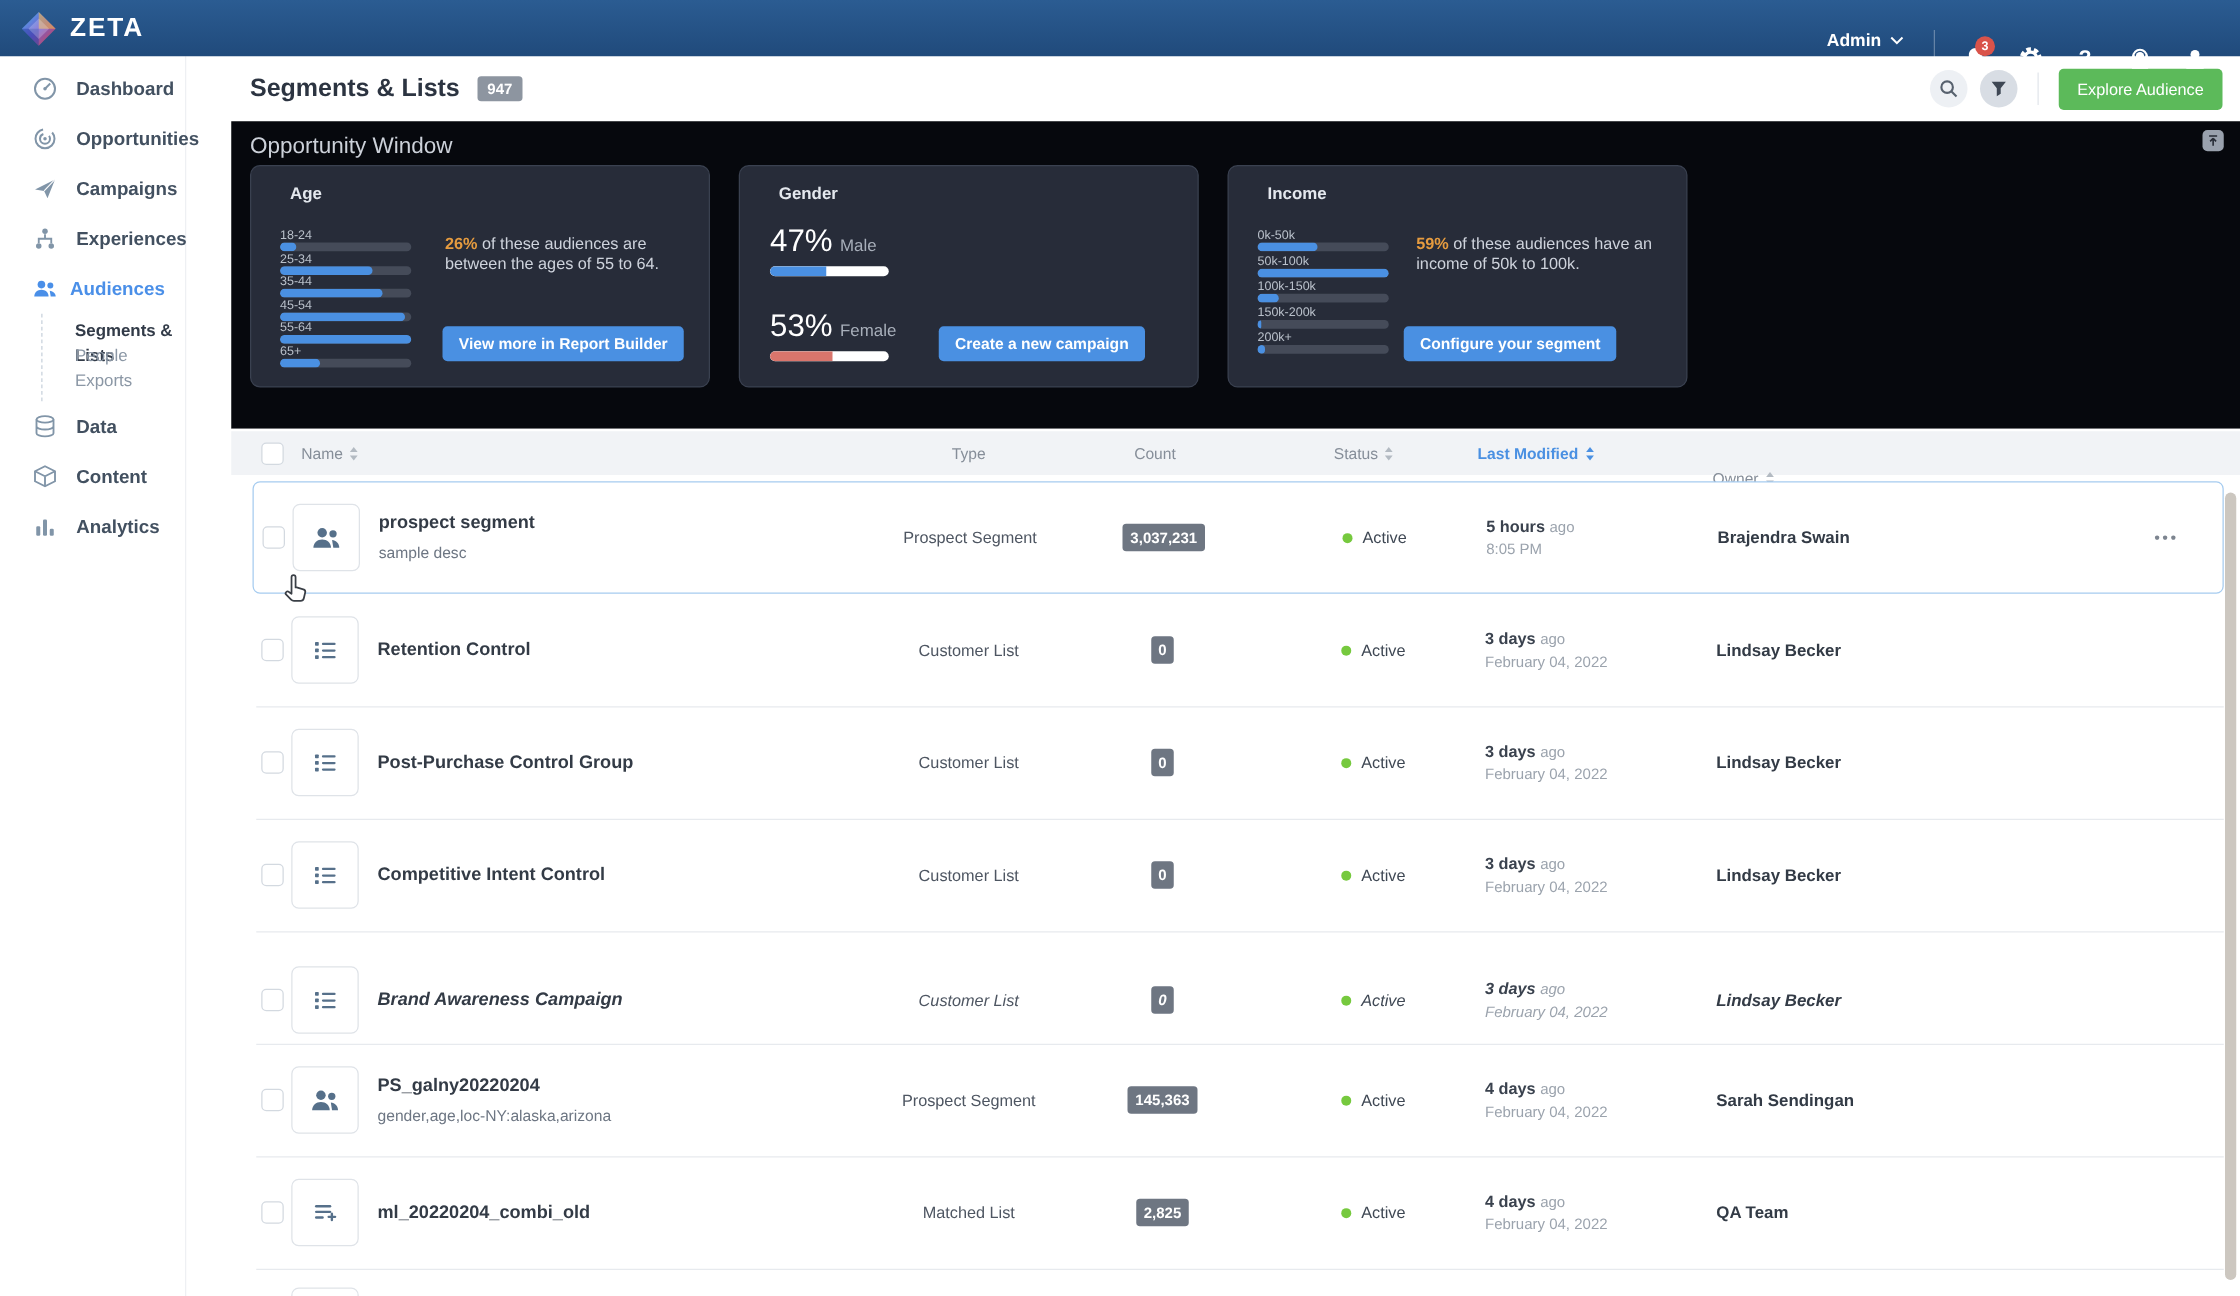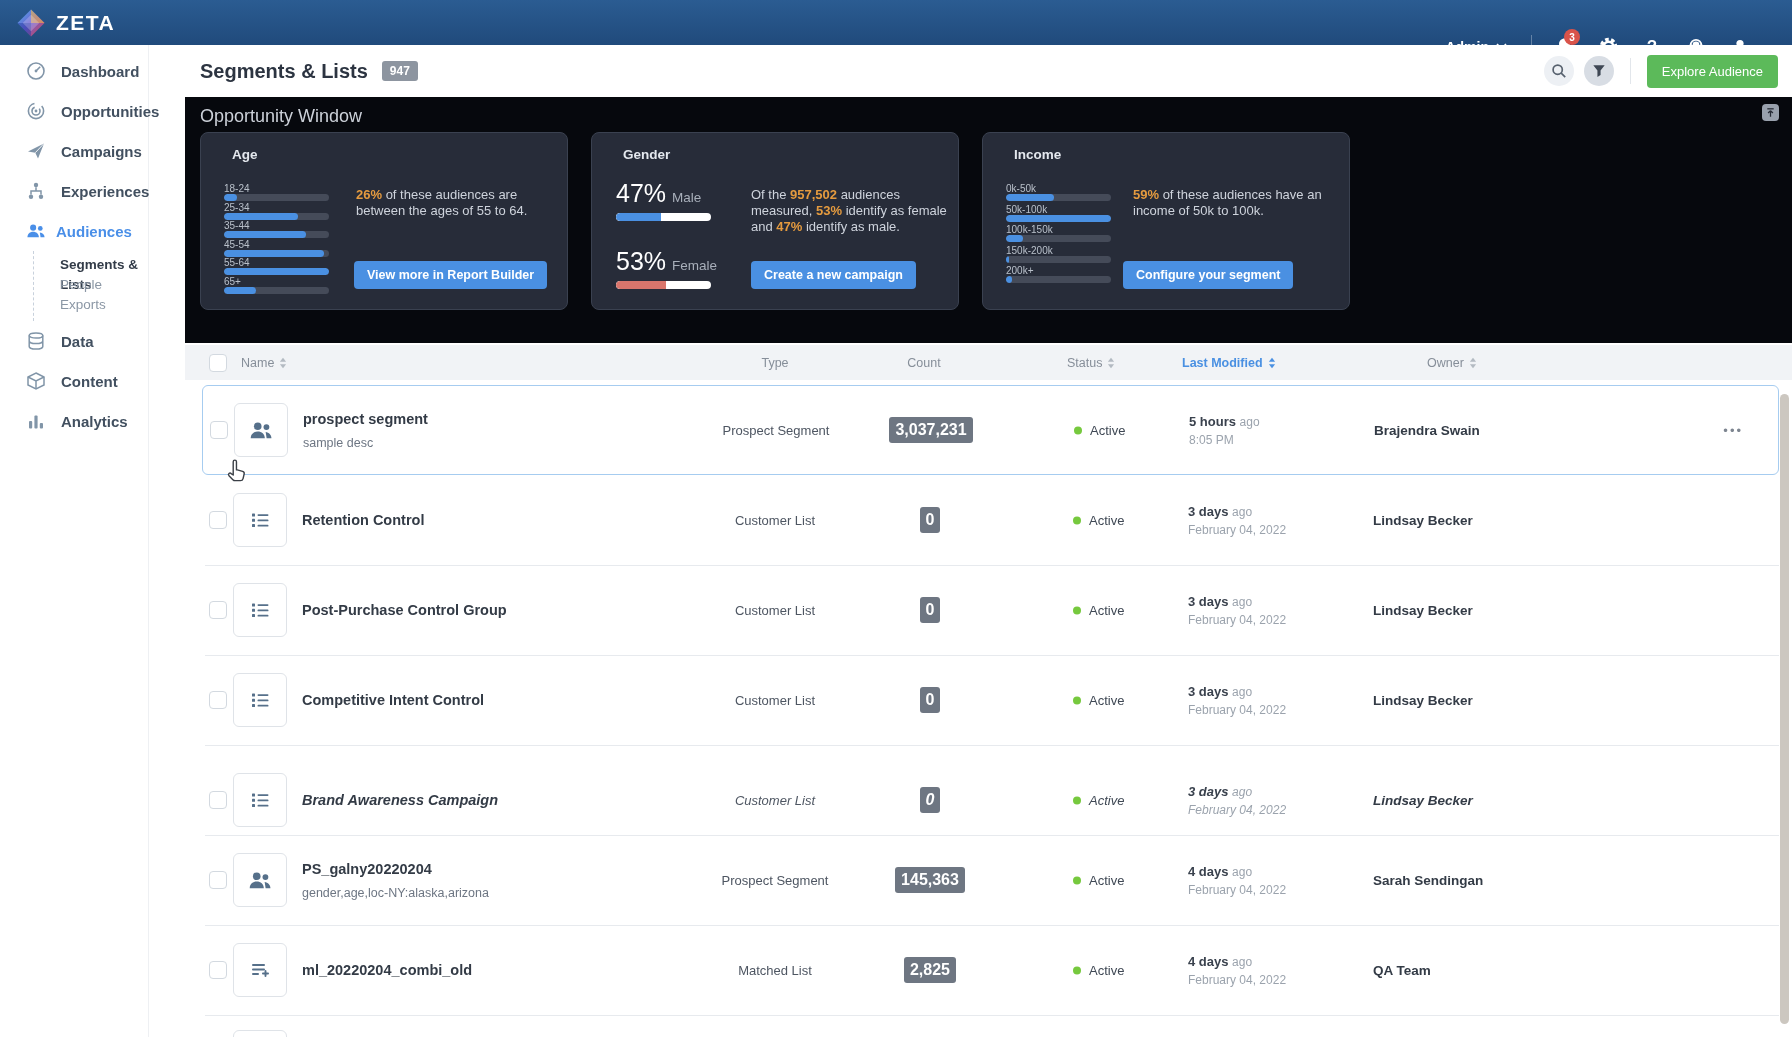--- a/index.html
+++ b/index.html
@@ -7,21 +7,21 @@
   body {
     position:relative; overflow:hidden; background:#fff;
     font-family:"Liberation Sans", sans-serif; color:#333;
   }
   
   .navbar { position:absolute; left:0; top:0; right:0; height:45px; z-index:6;
     background:linear-gradient(180deg,#2b5c92 0%, #204a7b 100%);
     display:flex; align-items:center; }
   .brand { display:flex; align-items:center; gap:10px; padding-left:16px; }
   .brand-name { color:#fff; font-size:21px; font-weight:bold; letter-spacing:1.5px; }
-  .nav-right { margin-left:auto; display:flex; align-items:center; padding-right:30px;margin-top:48px; }
+  .nav-right { margin-left:auto; display:flex; align-items:flex-start; padding-right:14px;margin-top:48px; }
   .admin { display:flex; align-items:center; gap:7px; color:#fff; font-size:14px; font-weight:600; padding:0 14px; cursor:pointer; }
   .nav-divider { width:1px; height:24px; background:rgba(255,255,255,.3); margin:0 10px; }
   .nav-ico { width:44px; height:45px; display:flex; align-items:center; justify-content:center; position:relative; cursor:pointer; }
   .nav-badge { position:absolute; top:5px; right:6px; min-width:16px; height:16px; border-radius:8px;
     background:#d9534a; color:#fff; font-size:10px; font-weight:bold; display:flex; align-items:center; justify-content:center; padding:0 4px; }
   .help-q { color:#fff; font-size:17px; font-weight:bold; }
   
   .sidebar { position:absolute; left:0; top:45px; width:149px; bottom:0; background:#fff;
     border-right:1px solid #eef0f3; z-index:5; padding-top:6px; }
   .side-item { display:flex; align-items:center; gap:15px; height:40px; padding-left:26px;
@@ -83,21 +83,21 @@
   .row.selected { border:1px solid #a6ccf0; border-radius:6px; background:#fff; }
   .row .checkbox { position:absolute; left:7px; top:50%; transform:translateY(-50%); }
   .icon-box { position:absolute; left:31px; top:50%; transform:translateY(-50%); width:54px; height:54px;
     border:1px solid #dfe3e8; border-radius:6px; background:#fff; display:flex; align-items:center; justify-content:center; }
   .cell-name { position:absolute; left:100px; top:50%; transform:translateY(-50%); max-width:330px; }
   .nm { font-size:14.5px; font-weight:bold; color:#333b46; cursor:pointer; }
   .ds { font-size:12.5px; color:#6d7683; margin-top:9px; }
   .cell-type { position:absolute; left:473px; width:200px; text-align:center; top:50%; transform:translateY(-50%);
     font-size:13px; color:#4e5662; }
   .cell-count { position:absolute; left:653px; width:150px; text-align:center; top:50%; transform:translateY(-50%); }
-  .badge { display:inline-block; background:#6e7682; color:#fff; font-size:16px; font-weight:600;
+  .badge { display:inline-block; background:#6e7682; color:#fff; font-size:12px; font-weight:600;
     border-radius:3px; padding:4px 6px; min-width:16px; }
   .cell-status { position:absolute; left:871px; top:50%; transform:translateY(-50%);
     display:flex; align-items:center; gap:8px; font-size:13px; color:#3f4854; }
   .dot { width:8px; height:8px; border-radius:50%; background:#76c93e; }
   .cell-mod { position:absolute; left:986px; top:50%; transform:translateY(-50%); font-size:13px; color:#3a424e; }
   .cell-mod b { font-weight:bold; }
   .cell-mod .ago { color:#9ba3ad; font-size:12px; }
   .cell-mod .sub { color:#9ba3ad; font-size:12px; margin-top:4px; }
   .cell-owner { position:absolute; left:1171px; top:50%; transform:translateY(-50%);
     font-size:13.5px; font-weight:bold; color:#333b46; }
@@ -344,23 +344,20 @@
           <div class="g-track">
               <div class="g-fill male" style="width: 47%;"></div>
             </div>
         </div>
         <div class="g-block" style="top:114px;">
           <span class="g-pct">53%</span><span class="g-lab">Female</span>
           <div class="g-track">
               <div class="g-fill female" style="width: 53%;"></div>
             </div>
         </div>
-        <div class="card-text" style="left:159px; width:200px;">
-          <span>Of the </span><span class="hl">957,502</span><span> audiences measured, </span><span class="hl">53%</span><span> identify as female and </span><span class="hl">47%</span><span> identify as male.</span>
-        </div>
         <button class="card-btn" style="left:159px;">Create a new campaign</button>
       </div>
 
 
       <div class="card">
         <div class="card-title">Income</div>
         <div class="bars income-bars">
           <div class="bar-group">
               <div class="bar-label">0k-50k</div>
               <div class="bar-track">
@@ -424,21 +421,21 @@
             <path d="M4.5 12.5 L1 8 H8 Z" fill="#b3bac2"></path>
           </svg>
       </div>
       <div class="th sorted" style="left:997px;">
         <span>Last Modified</span>
         <svg width="8" height="12" viewBox="0 0 9 13">
             <path d="M4.5 0.5 L8 5 H1 Z" fill="#4a90e2"></path>
             <path d="M4.5 12.5 L1 8 H8 Z" fill="#4a90e2"></path>
           </svg>
       </div>
-      <div class="th" style="left:1242px;">
+      <div class="th" style="left:1185px;margin-top:20px;">
         <span>Owner</span>
         <svg width="8" height="12" viewBox="0 0 9 13">
             <path d="M4.5 0.5 L8 5 H1 Z" fill="#b3bac2"></path>
             <path d="M4.5 12.5 L1 8 H8 Z" fill="#b3bac2"></path>
           </svg>
       </div>
     </div>
 
     <div class="row selected" style="top:42px;">
       <div class="checkbox"></div>

